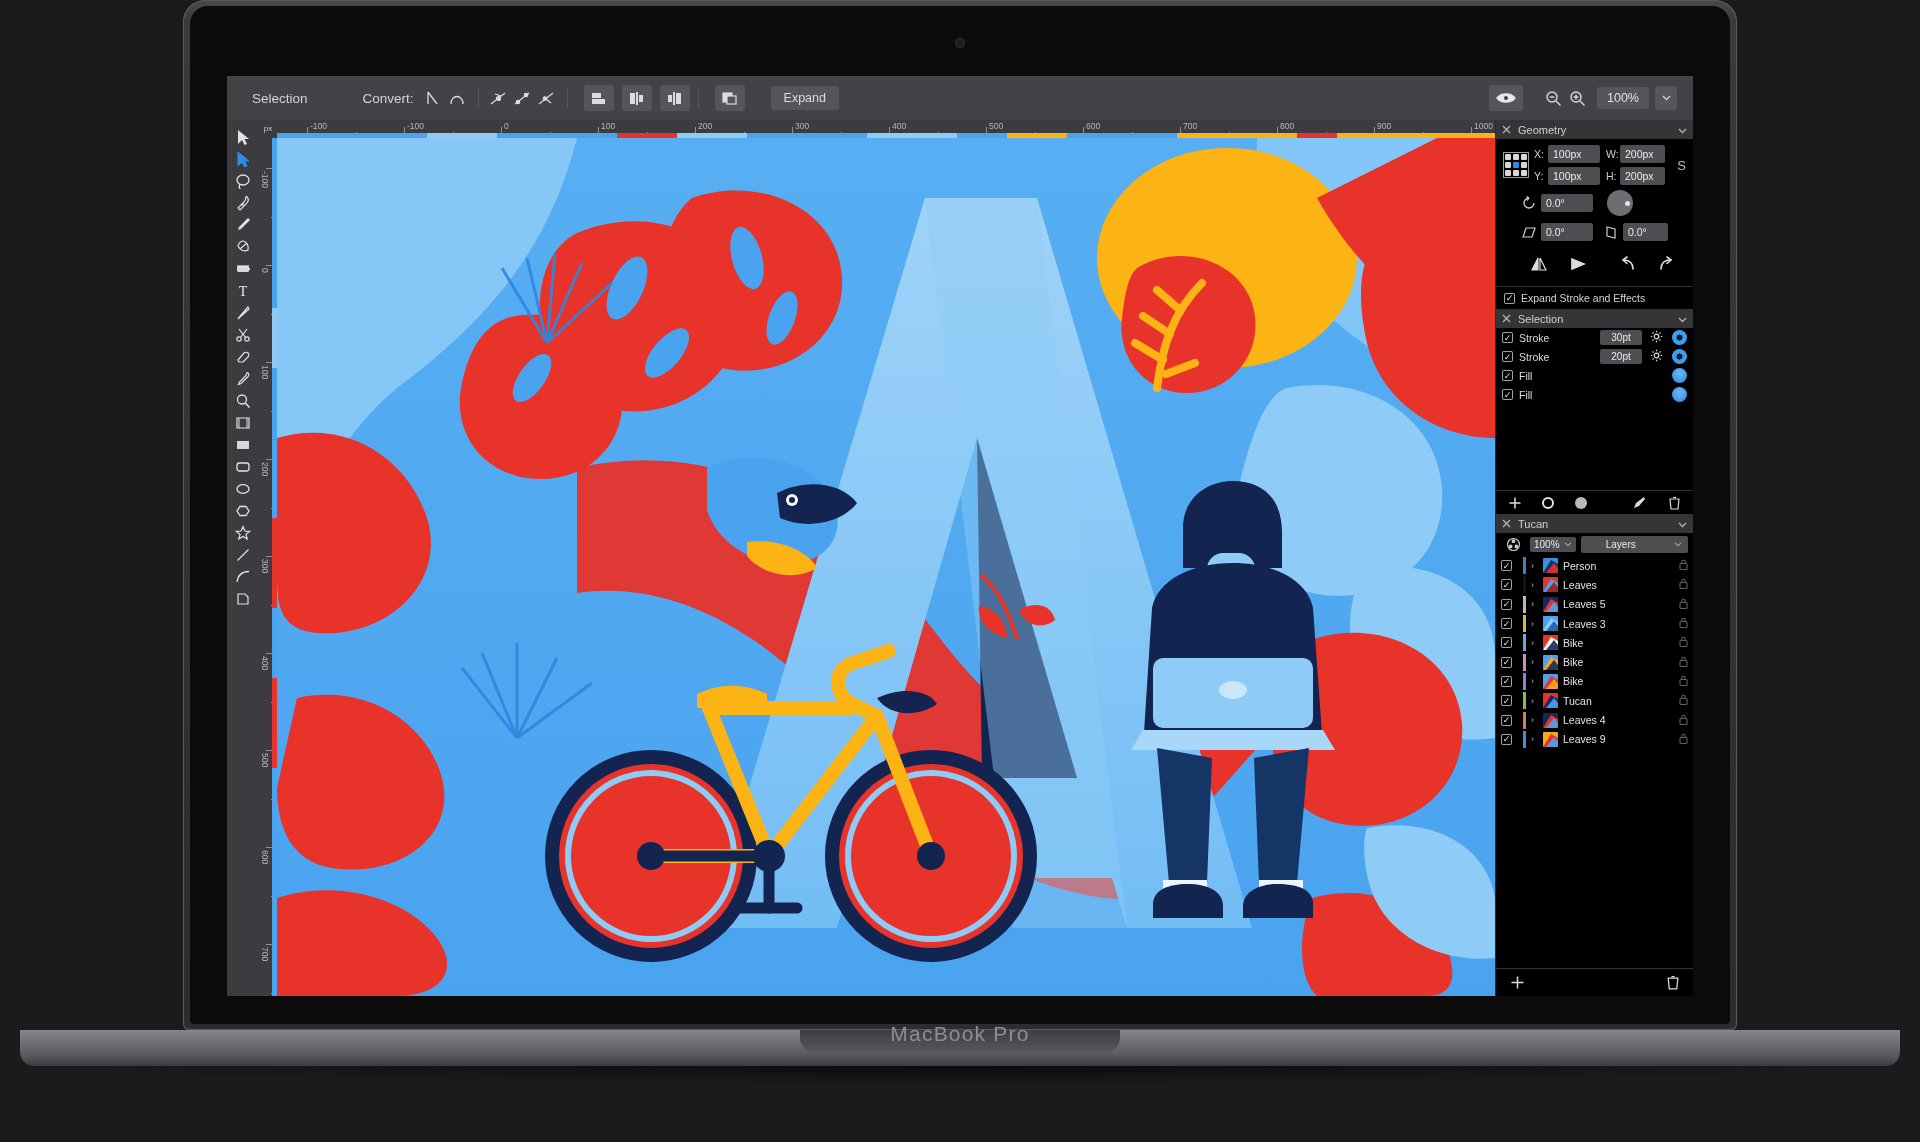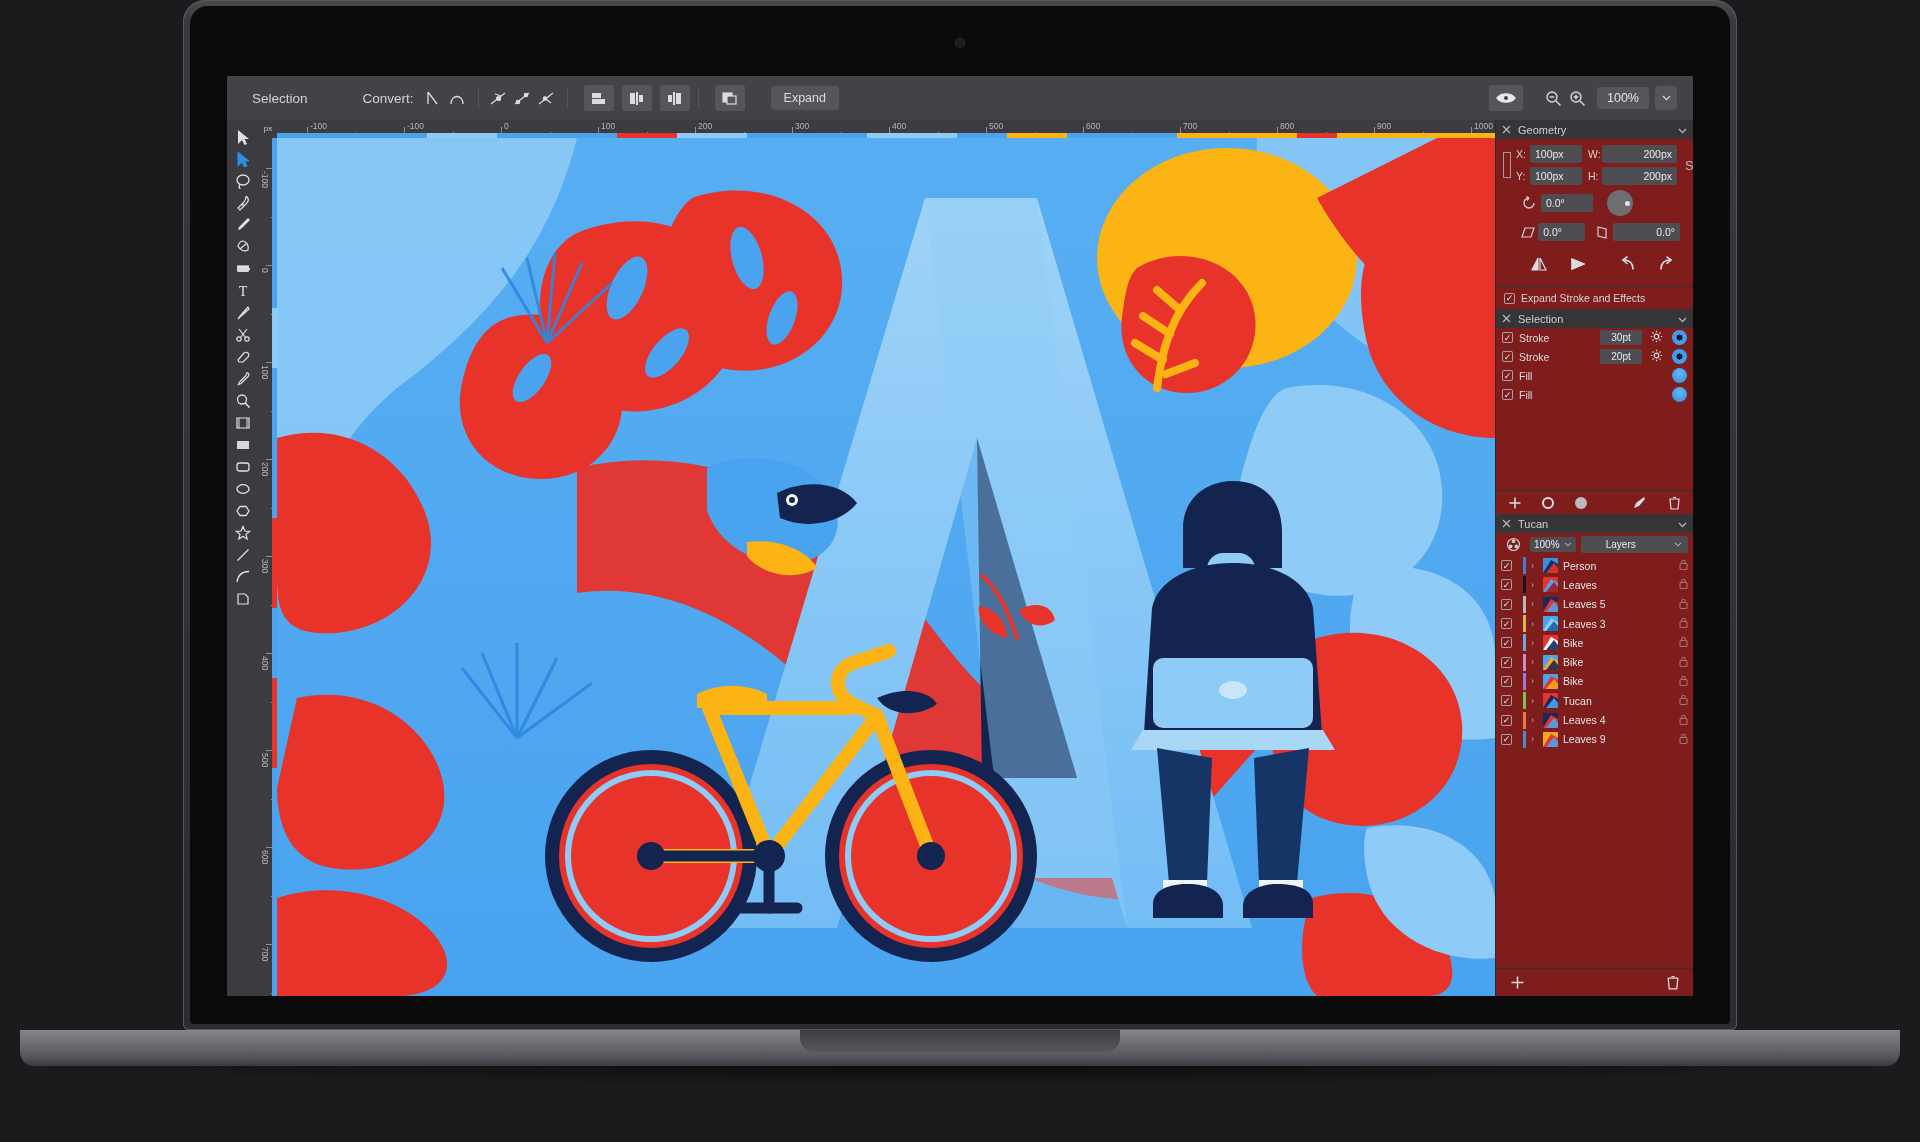--- a/index.html
+++ b/index.html
@@ -126,21 +126,21 @@
 
   
   .canvas {
     position: absolute; left: 50px; top: 62px; width: 1218px; height: 858px;
     background: #5fb4f3; overflow: hidden;
   }
 
   
   .panels {
     position: absolute; left: 1268px; top: 44px; width: 198px; height: 876px;
-    background: #7f1d1d; border-left: 1px solid #2b2b2e;
+    background: #000000; border-left: 1px solid #2b2b2e;
   }
   .panel-header {
     height: 19px; background: #353538; display: flex; align-items: center;
     padding: 0 6px; color: #cfcfd3; font-size: 11px;
   }
   .panel-header .x { margin-right: 7px; opacity: .85; }
   .panel-header .chev { margin-left: auto; opacity: .85; }
   .geo-body { padding: 6px 7px 5px 7px; }
   .geo-row { display: flex; align-items: center; margin-bottom: 4px; }
   .anchor {
@@ -148,21 +148,21 @@
     grid-template-rows: repeat(3,1fr); gap: 2px; margin-right: 5px;
     box-shadow: inset 0 0 0 1px #9a9aa0; padding: 2px;
   }
   .anchor i { background: #d6d6da; border-radius: 1px; }
   .anchor i.sel { background: #2e8de6; }
   .fldlbl { color: #d0d0d4; font-size: 10.5px; width: 14px; }
   .fld {
     background: #4e4e52; border-radius: 2px; color: #eaeaee; font-size: 10.5px;
     padding: 3px 5px; width: 52px; margin-right: 6px;
   }
-  .fld.wide { width: 75px; text-align: right; }
+  .fld.wide { width: 45px; }
   .lock-s { color: #bdbdc2; font-size: 13px; margin-left: 2px; }
   .rot-row { display: flex; align-items: center; margin: 5px 0 5px 14px; }
   .rot-dial {
     width: 26px; height: 26px; border-radius: 50%; background: #6d6d72;
     margin-left: 8px; position: relative;
   }
   .rot-dial::after {
     content: ''; position: absolute; right: 3px; top: 11px; width: 5px; height: 5px;
     border-radius: 50%; background: #e2e2e6;
   }
@@ -1234,13 +1234,14 @@
               <path d="M5 1.5 H8"></path>
             </svg>
         </span>
       </div>
     </div>
   </div>
 
   <div class="base"></div>
   <div class="notch"></div>
   <div class="base-shadow"></div>
+  <div class="mbp-label">MacBook Pro</div>
 </div>
 
 </body></html>

